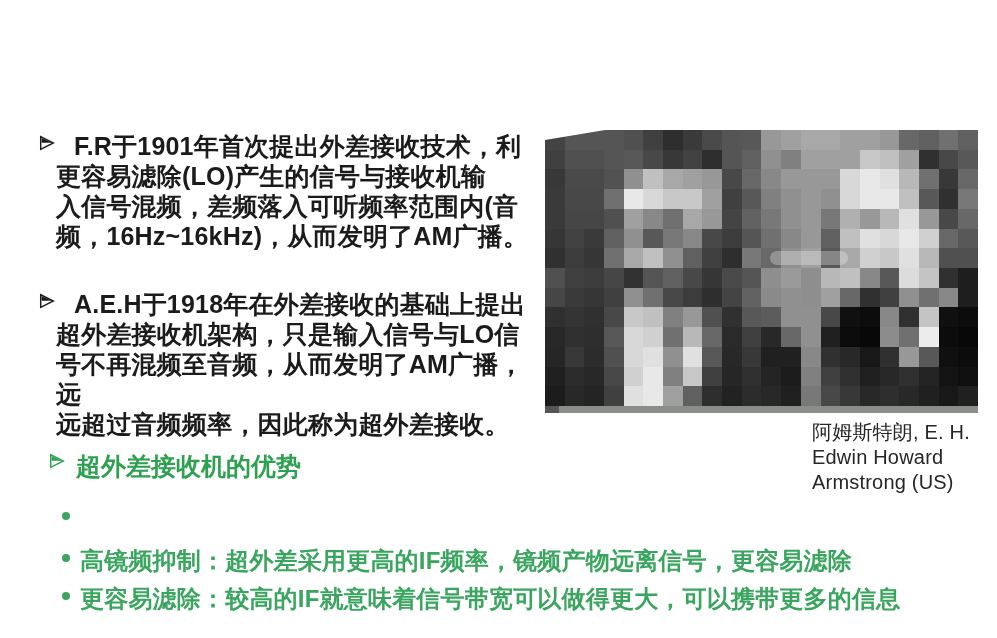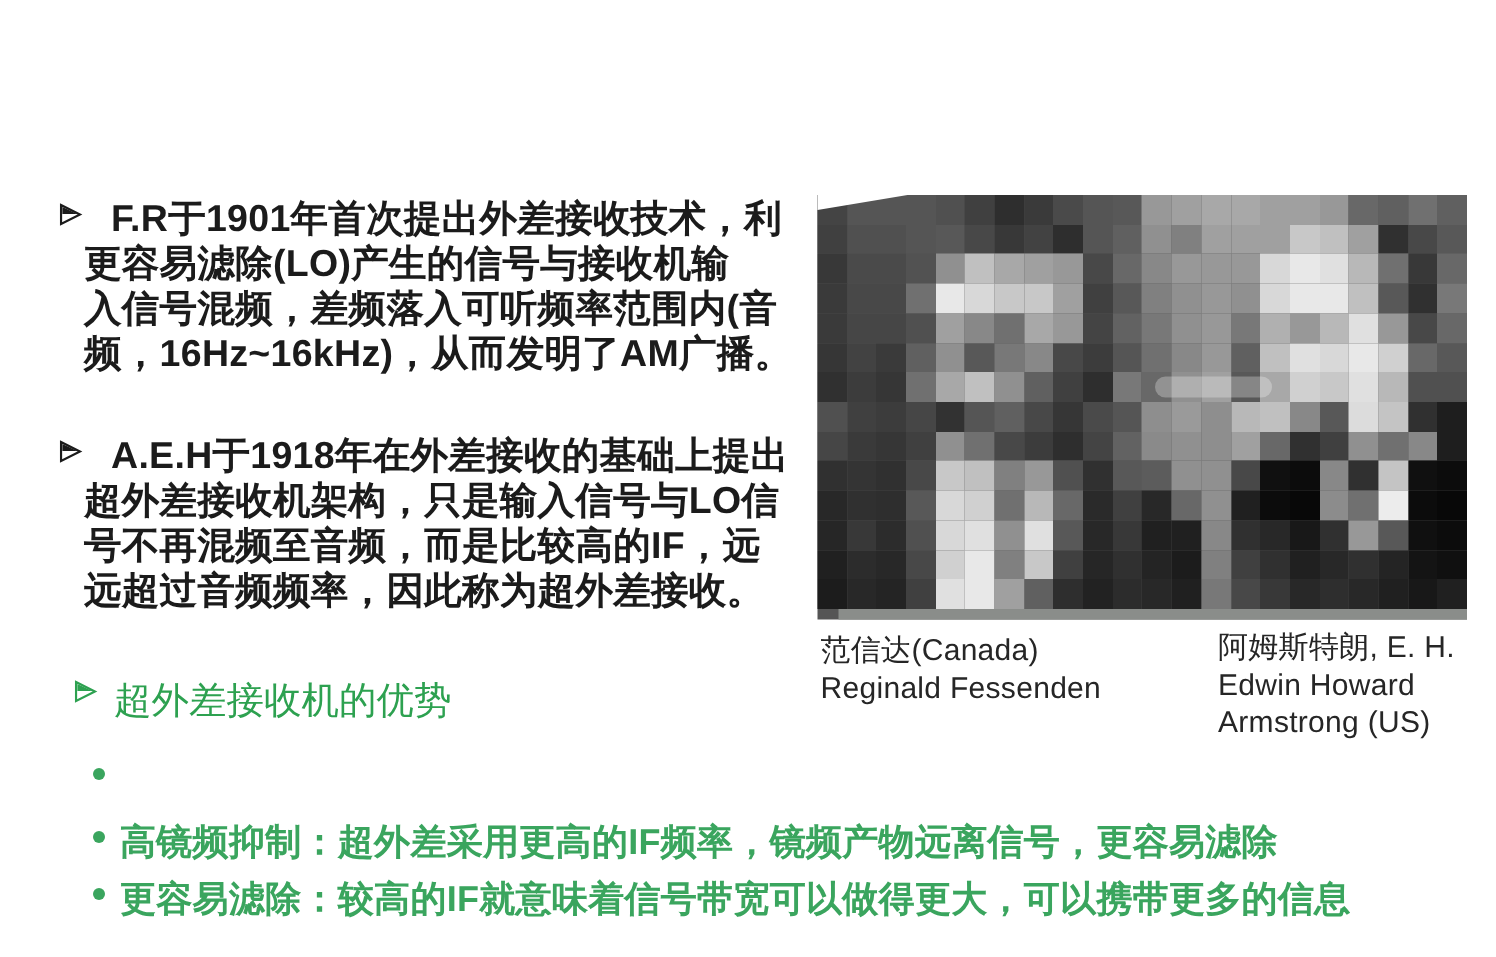--- a/index.html
+++ b/index.html
@@ -59,21 +59,21 @@
   .caption{
     position:absolute;color:#262626;font-size:20px;line-height:25px;
     white-space:pre-line;letter-spacing:0.2px;
   }
   .caption-left{left:547px;top:422px;}
   .caption-right{left:812px;top:420px;}
 
   .adv-heading{position:absolute;left:48px;top:450px;}
   .adv-heading .arrow{position:absolute;left:0;top:2px;}
   .adv-heading .htext{
-    margin-left:28px;font-size:25px;font-weight:400;color:var(--c-green-head);margin-top:12px;
+    margin-left:28px;font-size:25px;font-weight:700;color:var(--c-green-head);margin-top:12px;
   }
 
   .adv-item{
     position:absolute;left:60px;padding-left:20px;
     font-size:24px;font-weight:600;color:var(--c-green-body);
     letter-spacing:0.2px;
   }
   .adv-item .dot{
     position:absolute;left:2px;top:9px;width:8px;height:8px;border-radius:50%;
     background:var(--c-green-body);
@@ -103,21 +103,21 @@
 
   <div class="bullet bullet2">
     <span class="arrow">
       <svg width="18" height="18" viewBox="0 0 20 20">
         <polygon points="3,3 17,10 3,17" fill="none" stroke="#1b1b1b" stroke-width="1.6"></polygon>
         <polygon points="4,4.5 15,9.7 4,9.7" fill="#1b1b1b"></polygon>
       </svg>
     </span>
     <div class="btext">A.E.H于1918年在外差接收的基础上提出
 超外差接收机架构，只是输入信号与LO信
-号不再混频至音频，而是比较高的IF，远
+号不再混频至音频，从而发明了AM广播，远
 远超过音频频率，因此称为超外差接收。</div>
   </div>
 
   <div class="photo">
     <div class="mosaic">
         <div style="background-color: rgb(68, 68, 68);"></div>
         <div style="background-color: rgb(85, 85, 85);"></div>
         <div style="background-color: rgb(85, 85, 85);"></div>
         <div style="background-color: rgb(85, 85, 85);"></div>
         <div style="background-color: rgb(80, 80, 80);"></div>
@@ -423,22 +423,20 @@
         <div style="background-color: rgb(40, 40, 40);"></div>
         <div style="background-color: rgb(32, 32, 32);"></div>
         <div style="background-color: rgb(24, 24, 24);"></div>
         <div style="background-color: rgb(32, 32, 32);"></div>
       </div>
     <div class="photo-band"></div>
     <div class="corner-sliver"></div>
     <div class="watermark-smudge"></div>
   </div>
 
-  <div class="caption caption-left">范信达(Canada)
-Reginald Fessenden</div>
   <div class="caption caption-right">阿姆斯特朗, E. H.
 Edwin Howard
 Armstrong (US)</div>
 
   <div class="adv-heading">
     <span class="arrow">
       <svg width="18" height="18" viewBox="0 0 20 20">
         <polygon points="3,3 17,10 3,17" fill="none" stroke="#2da150" stroke-width="1.6"></polygon>
         <polygon points="4,4.5 15,9.7 4,9.7" fill="#2da150"></polygon>
       </svg>

